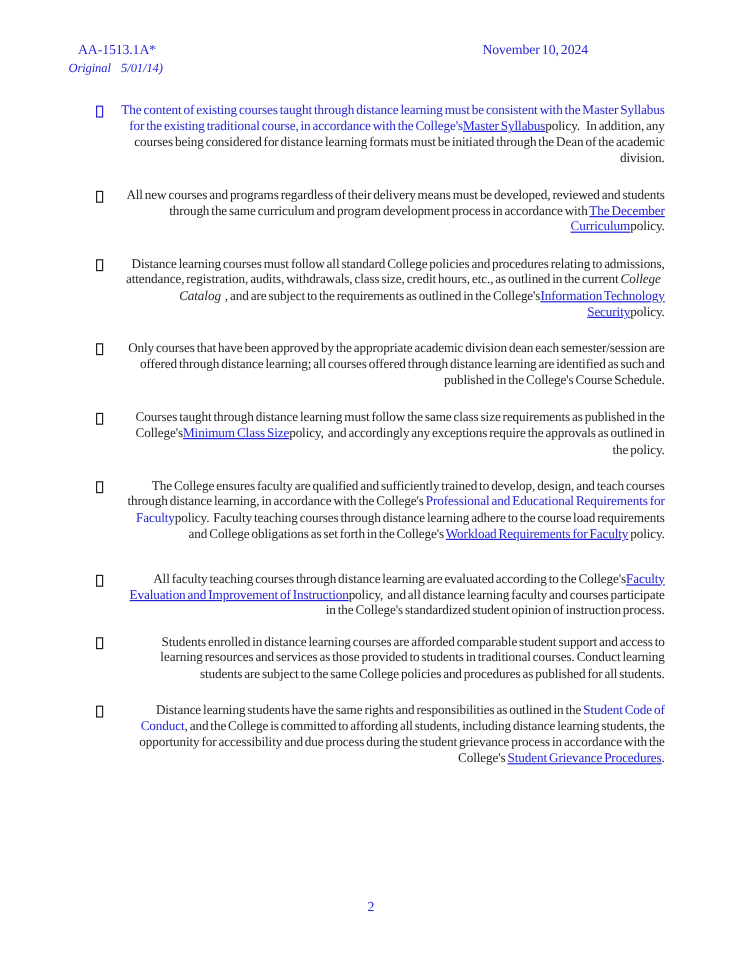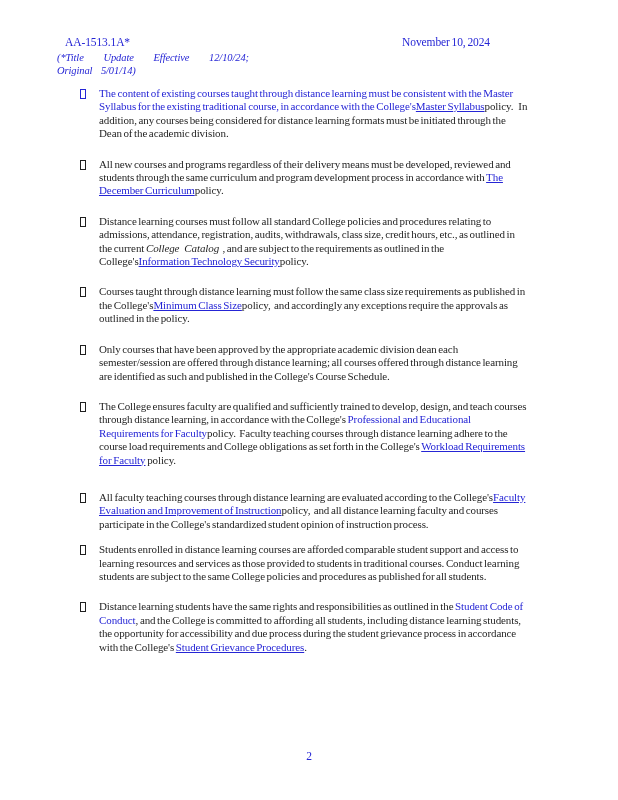--- a/index.html
+++ b/index.html
@@ -24,25 +24,26 @@
     margin:3px 0 0 57px;
     width:192px;
     font-size:10.5px;
     font-style:italic;
     color:var(--blue);
     line-height:13px;
   }
   .subtitle .l1{text-align:justify;text-align-last:justify;}
   .subtitle .l2{word-spacing:6px;}
   .bullets{
-    margin-top:10px;
-    padding:0 89px 0 80px;
+    margin-top:22px;
+    padding:0 64px 0 80px;
     font-size:11px;
     line-height:13.4px;
     color:var(--black);
+    text-align:right;
   }
   .bullet-item{display:flex;align-items:flex-start;margin-top:17px;}
   .bullet-item:first-child{margin-top:0;}
   .bullet-item:nth-child(7){margin-top:24px;}
   .bullet-item:nth-child(8){margin-top:12px;}
   .marker{
     flex:0 0 auto;
     width:4px;height:8px;
     border:1px solid var(--black);
     margin:2px 13px 0 0;
@@ -65,43 +66,42 @@
 </style>
 </head>
 <body>
 
 <div class="page" style="--blue: #2525d5; --black: #1f1f1f;">
   <div class="header">
     <span class="doc-code">AA-1513.1A*</span>
     <span class="doc-date">November 10, 2024</span>
   </div>
   <div class="subtitle">
-    <div class="l1">(*Title Update Effective 12/10/24;</div>
     <div class="l2">Original 5/01/14)</div>
   </div>
   <div class="bullets">
       <div class="bullet-item">
         <span class="marker blue"></span>
         <span class="btext"><span class="seg-blue">The content of existing courses taught through distance learning must be consistent with the Master Syllabus for the existing traditional course, in accordance with the College's</span><span class="seg-link">Master Syllabus</span><span class="seg-plain">policy.&nbsp;&nbsp; In addition, any courses being considered for distance learning formats must be initiated through the Dean of the academic division.</span></span>
       </div>
       <div class="bullet-item">
         <span class="marker"></span>
         <span class="btext"><span class="seg-plain">All new courses and programs regardless of their delivery means must be developed, reviewed and students through the same curriculum and program development process in accordance with </span><span class="seg-link">The December Curriculum</span><span class="seg-plain">policy.</span></span>
       </div>
       <div class="bullet-item">
         <span class="marker"></span>
         <span class="btext"><span class="seg-plain">Distance learning courses must follow all standard College policies and procedures relating to admissions, attendance, registration, audits, withdrawals, class size, credit hours, etc., as outlined in the current </span><span class="seg-italic">College&nbsp;&nbsp; Catalog</span><span class="seg-plain">&nbsp; , and are subject to the requirements as outlined in the College's</span><span class="seg-link">Information Technology Security</span><span class="seg-plain">policy.</span></span>
       </div>
       <div class="bullet-item">
         <span class="marker"></span>
-        <span class="btext"><span class="seg-plain">Courses taught through distance learning must follow the same class size requirements as published in the College's</span><span class="seg-link">Minimum Class Size</span><span class="seg-plain">policy,&nbsp; and accordingly any exceptions require the approvals as outlined in the policy.</span></span>
+        <span class="btext"><span class="seg-plain">Only courses that have been approved by the appropriate academic division dean each semester/session are offered through distance learning; all courses offered through distance learning are identified as such and published in the College's Course Schedule.</span></span>
       </div>
       <div class="bullet-item">
         <span class="marker"></span>
-        <span class="btext"><span class="seg-plain">Only courses that have been approved by the appropriate academic division dean each semester/session are offered through distance learning; all courses offered through distance learning are identified as such and published in the College's Course Schedule.</span></span>
+        <span class="btext"><span class="seg-plain">Courses taught through distance learning must follow the same class size requirements as published in the College's</span><span class="seg-link">Minimum Class Size</span><span class="seg-plain">policy,&nbsp; and accordingly any exceptions require the approvals as outlined in the policy.</span></span>
       </div>
       <div class="bullet-item">
         <span class="marker"></span>
         <span class="btext"><span class="seg-plain">The College ensures faculty are qualified and sufficiently trained to develop, design, and teach courses through distance learning, in accordance with the College's </span><span class="seg-blue">Professional and Educational Requirements for Faculty</span><span class="seg-plain">policy.&nbsp; Faculty teaching courses through distance learning adhere to the course load requirements and College obligations as set forth in the College's </span><span class="seg-link">Workload Requirements for Faculty</span><span class="seg-plain"> policy.</span></span>
       </div>
       <div class="bullet-item">
         <span class="marker"></span>
         <span class="btext"><span class="seg-plain">All faculty teaching courses through distance learning are evaluated according to the College's</span><span class="seg-link">Faculty Evaluation and Improvement of Instruction</span><span class="seg-plain">policy,&nbsp; and all distance learning faculty and courses participate in the College's standardized student opinion of instruction process.</span></span>
       </div>
       <div class="bullet-item">

